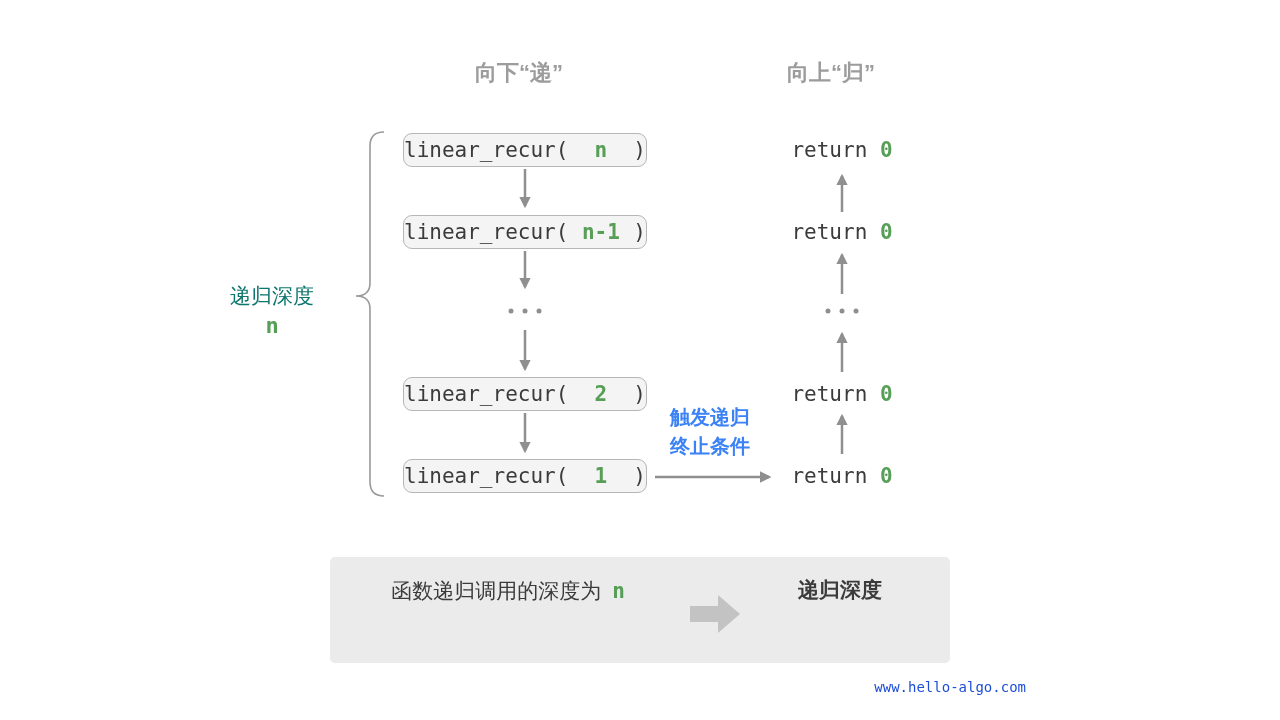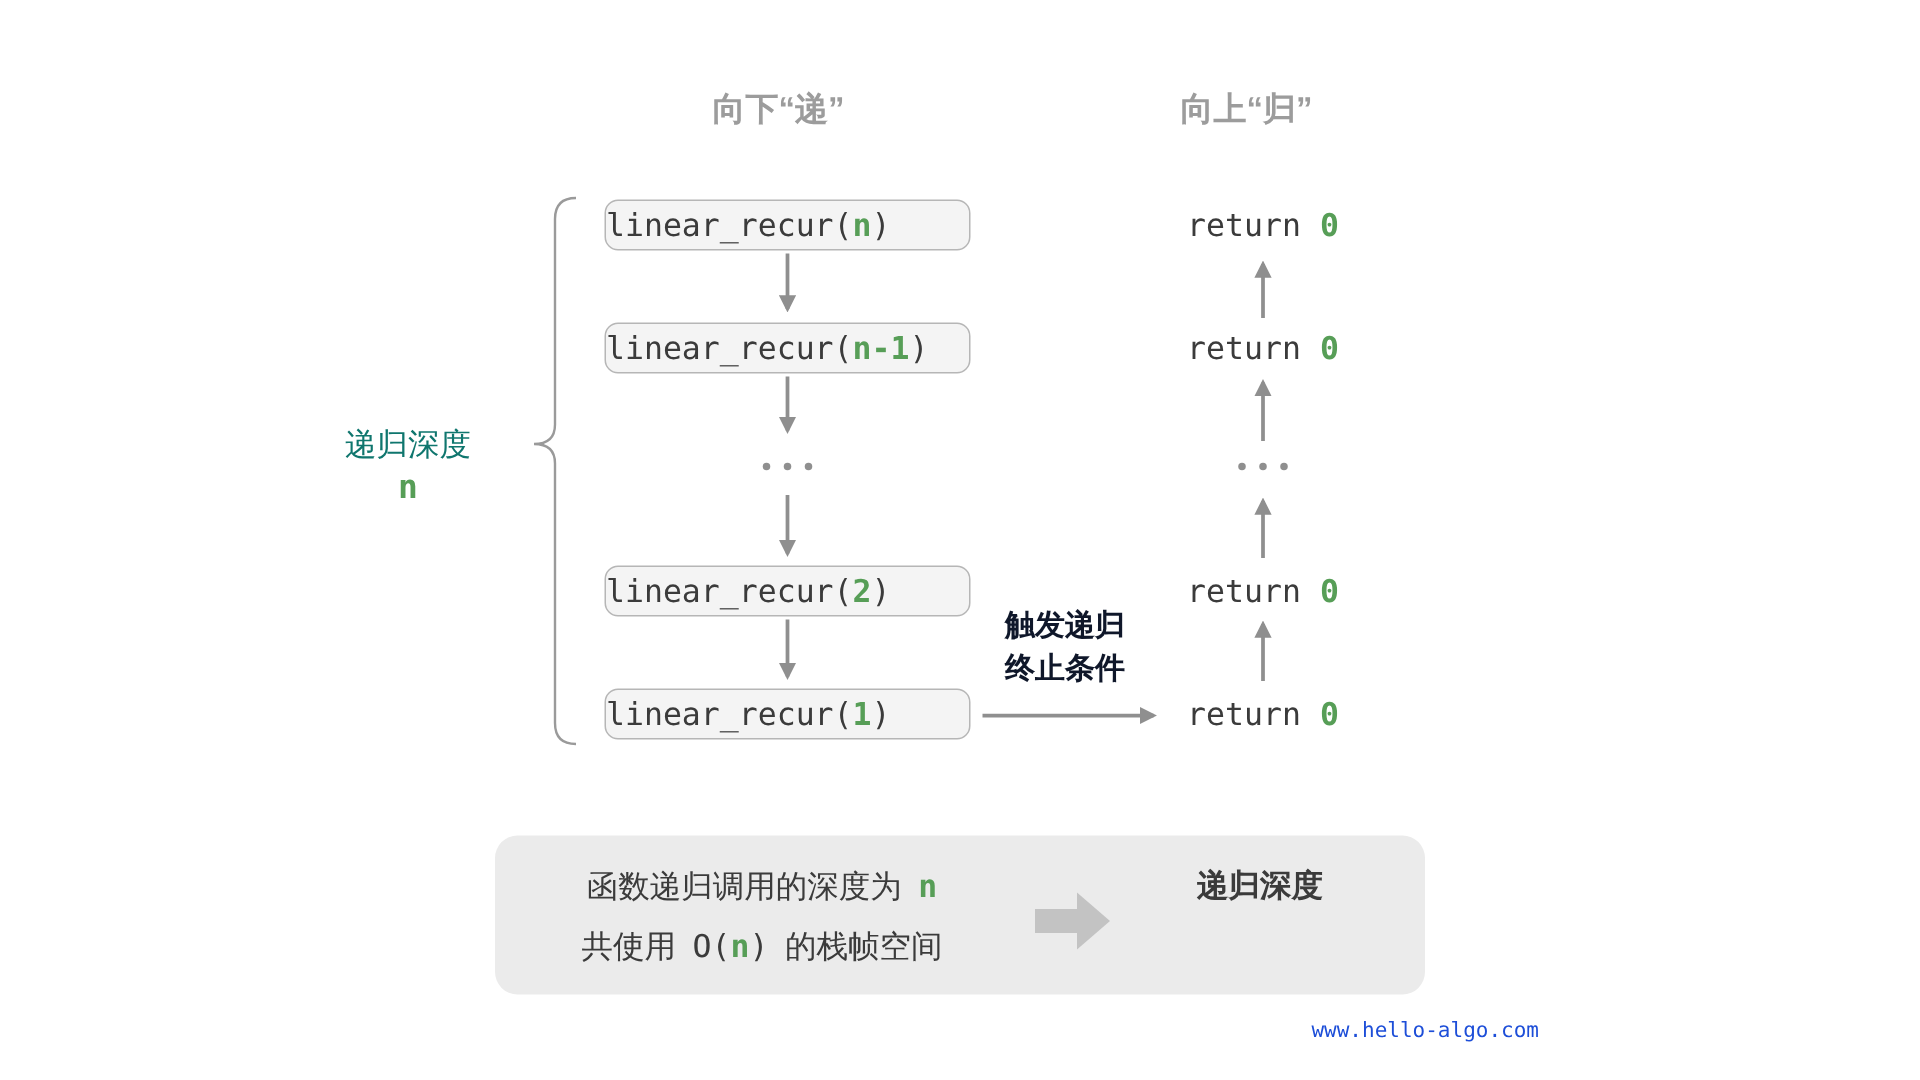--- a/index.html
+++ b/index.html
@@ -25,21 +25,21 @@
   }
   .depth-value {
     position:absolute; left:272px; top:313px; transform:translateX(-50%);
     font-family:"DejaVu Sans Mono", monospace; font-size:22px;
   }
 
   
   .code-box {
     position:absolute; left:403px; width:244px; height:34px; box-sizing:border-box;
     background:#f4f4f4; border:1.5px solid #b6b6b6; border-radius:9px;
-    display:flex; align-items:center; justify-content:flex-start;
+    display:flex; align-items:center; justify-content:space-between;
     font-family:"DejaVu Sans Mono", monospace; font-size:21px; color:#3b3b3b;
     white-space:pre;
   }
 
   
   .ret {
     position:absolute; left:842px; transform:translate(-50%,-50%);
     font-family:"DejaVu Sans Mono", monospace; font-size:21px; color:#3b3b3b;
     white-space:pre;
   }
@@ -47,28 +47,28 @@
   
   .dots {
     position:absolute; transform:translate(-50%,-50%);
     display:flex; gap:9px;
   }
   .dots i { width:5px; height:5px; border-radius:50%; background:#8f8f8f; }
 
   
   .trigger {
     position:absolute; left:710px; top:403px; transform:translateX(-50%);
-    font-size:20px; font-weight:bold; color:#0f172a; 
+    font-size:20px; font-weight:bold; color:#3b82f6; 
     line-height:29px; white-space:nowrap;
   }
 
   
   .summary {
     position:absolute; left:330px; top:557px; width:620px; height:106px;
-    background:#ebebeb; border-radius:15px;
+    background:#ebebeb; border-radius:5px;
   }
   .s-line {
     position:absolute; transform:translate(-50%,-50%);
     font-size:21px; color:#3b3b3b; white-space:nowrap;
   }
   .s-line .code { font-family:"DejaVu Sans Mono", monospace; font-size:21px; }
   .s-title {
     position:absolute; left:510px; top:33px; transform:translate(-50%,-50%);
     font-size:21px; font-weight:bold; color:#3b3b3b; white-space:nowrap;
   }
@@ -145,21 +145,20 @@
   <div class="ret" style="top:394px;"><span>return </span><span class="green">0</span></div>
   <div class="ret" style="top:476px;"><span>return </span><span class="green">0</span></div>
 
   <div class="trigger">
     <div>触发递归</div>
     <div>终止条件</div>
   </div>
 
   <div class="summary">
     <div class="s-line" style="left:178px; top:34px;"><span>函数递归调用的深度为</span><span class="green mono" style="margin-left:11px;">n</span></div>
-    <div class="s-line" style="left:178px; top:74px;"><span>共使用</span><span class="code" style="margin-left:11px;">O(</span><span class="code green">n</span><span class="code">)</span><span style="margin-left:11px;">的栈帧空间</span></div>
     <div class="big-arrow">
         <span class="shaft"></span>
         <span class="head"></span>
       </div>
     <div class="s-title">递归深度</div>
   </div>
 
   <div class="watermark">www.hello-algo.com</div>
 
 </div>

